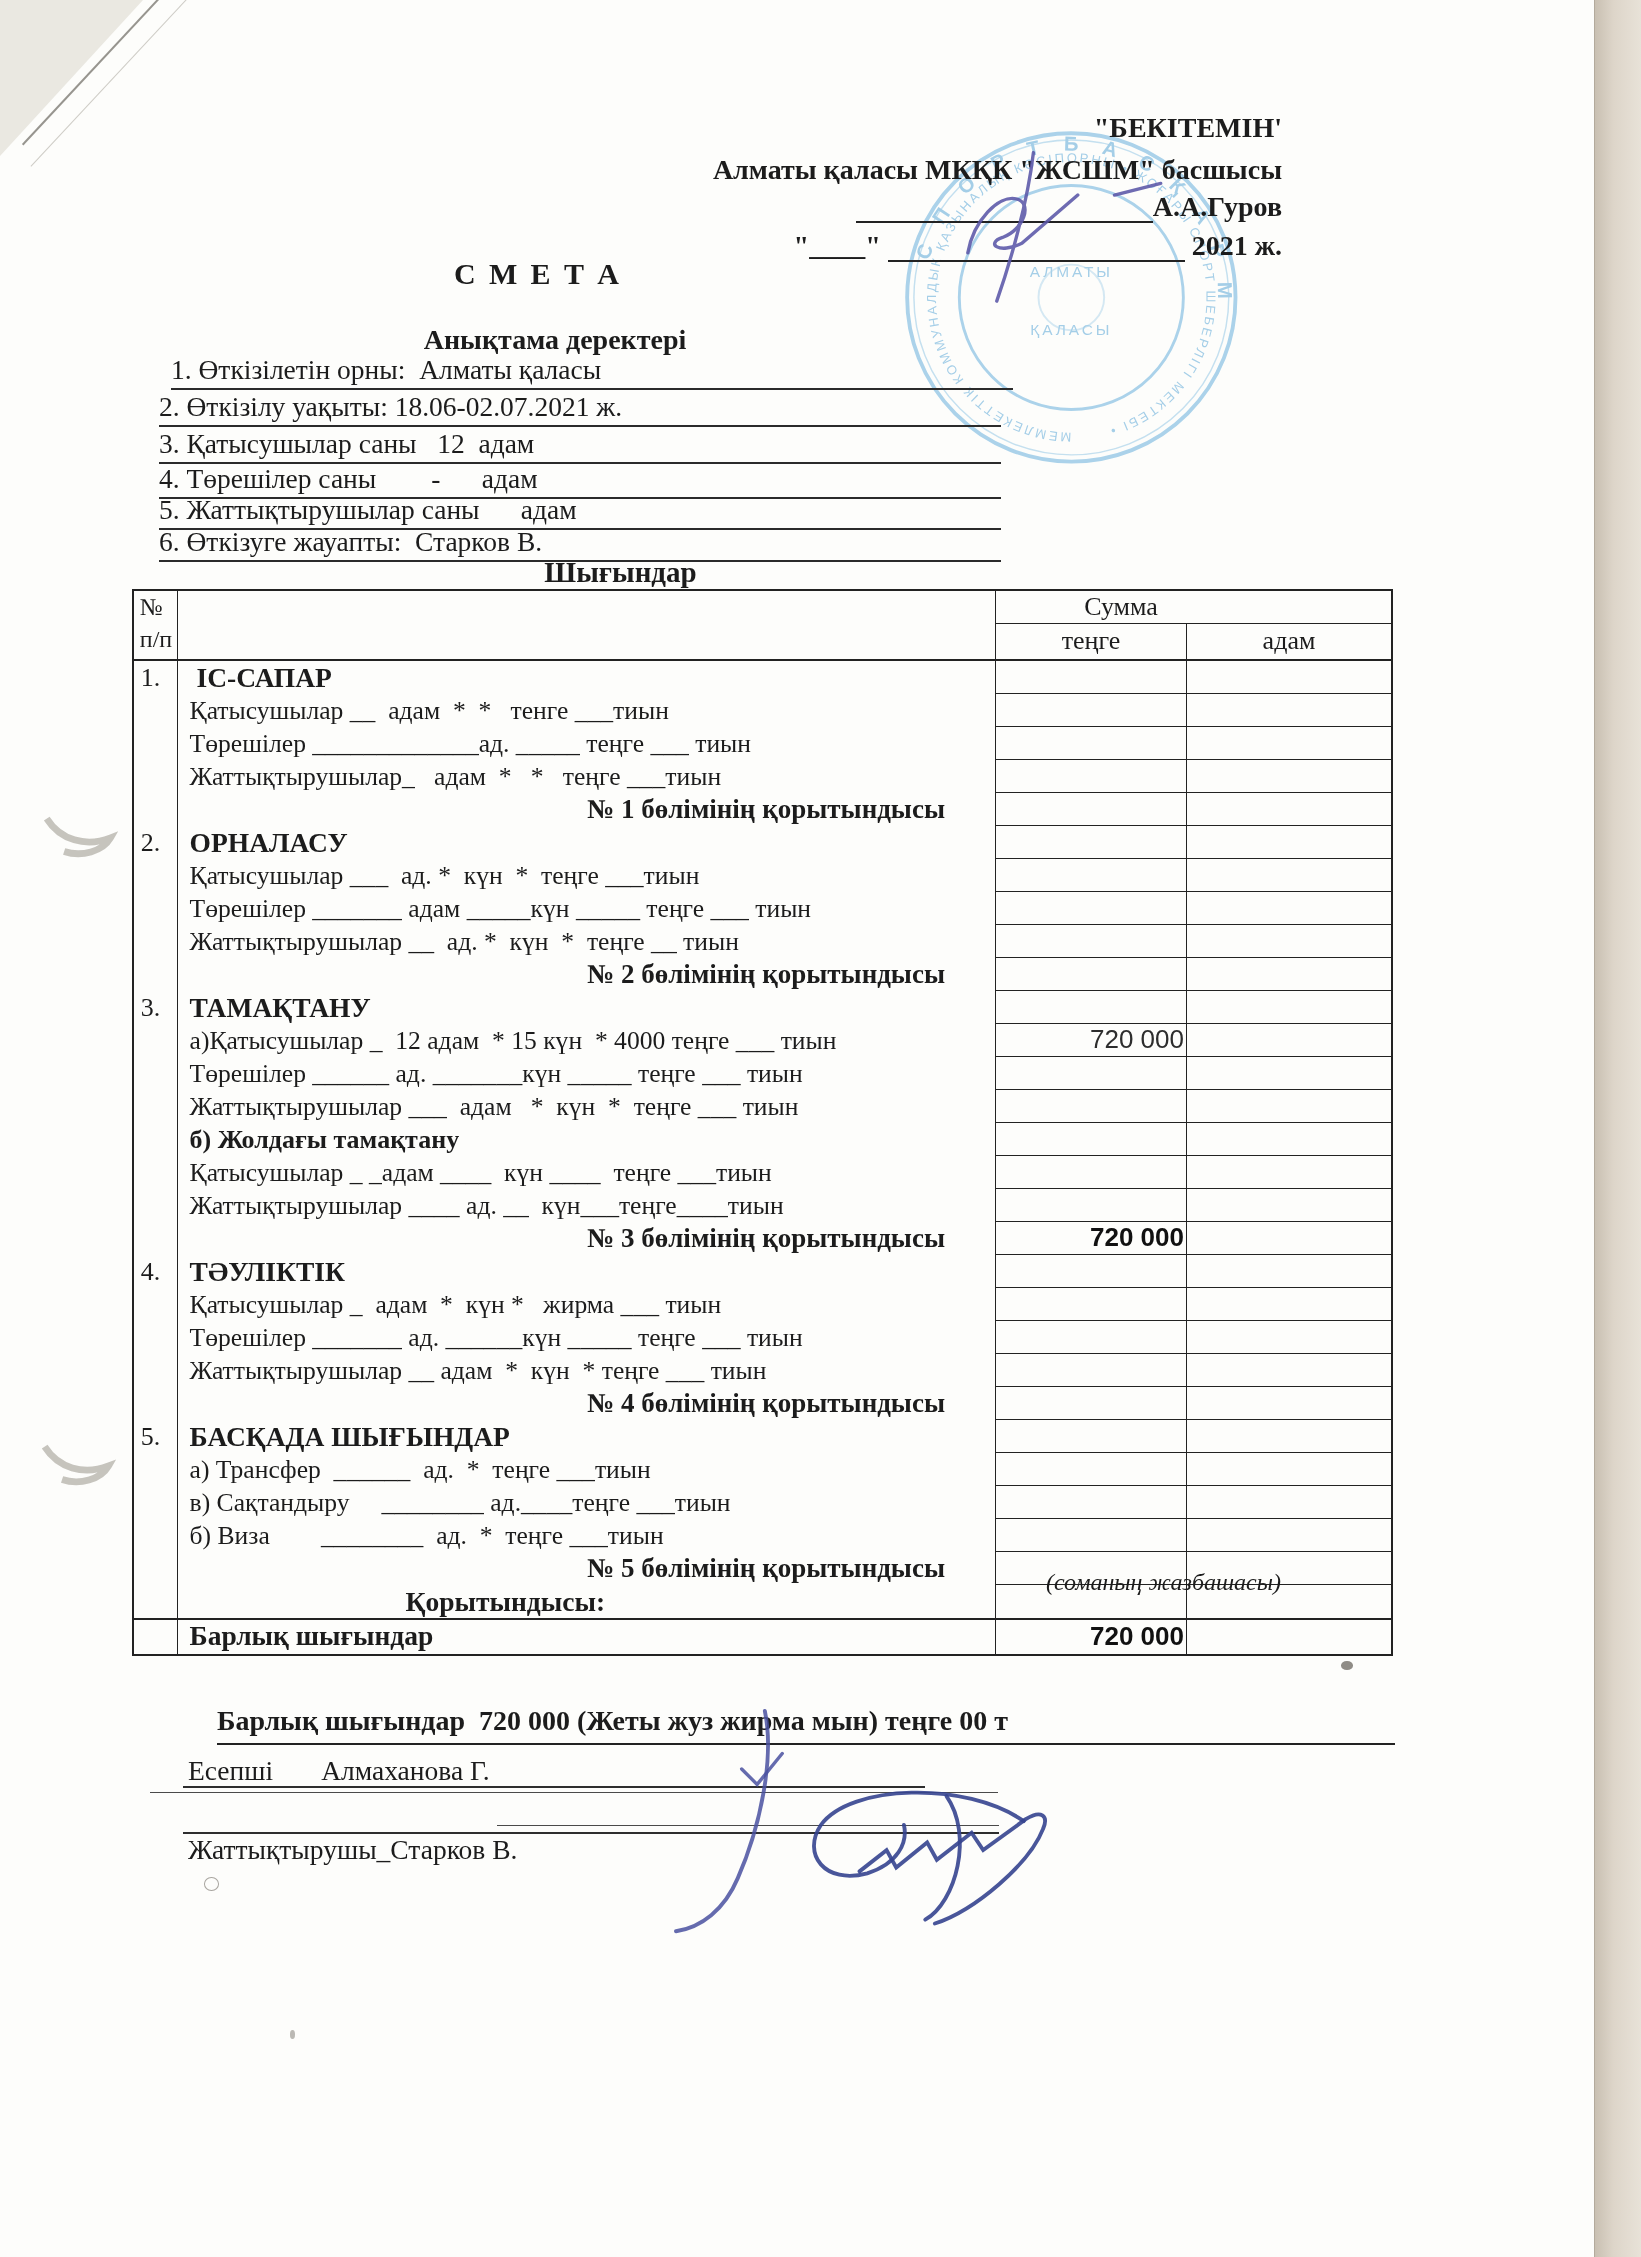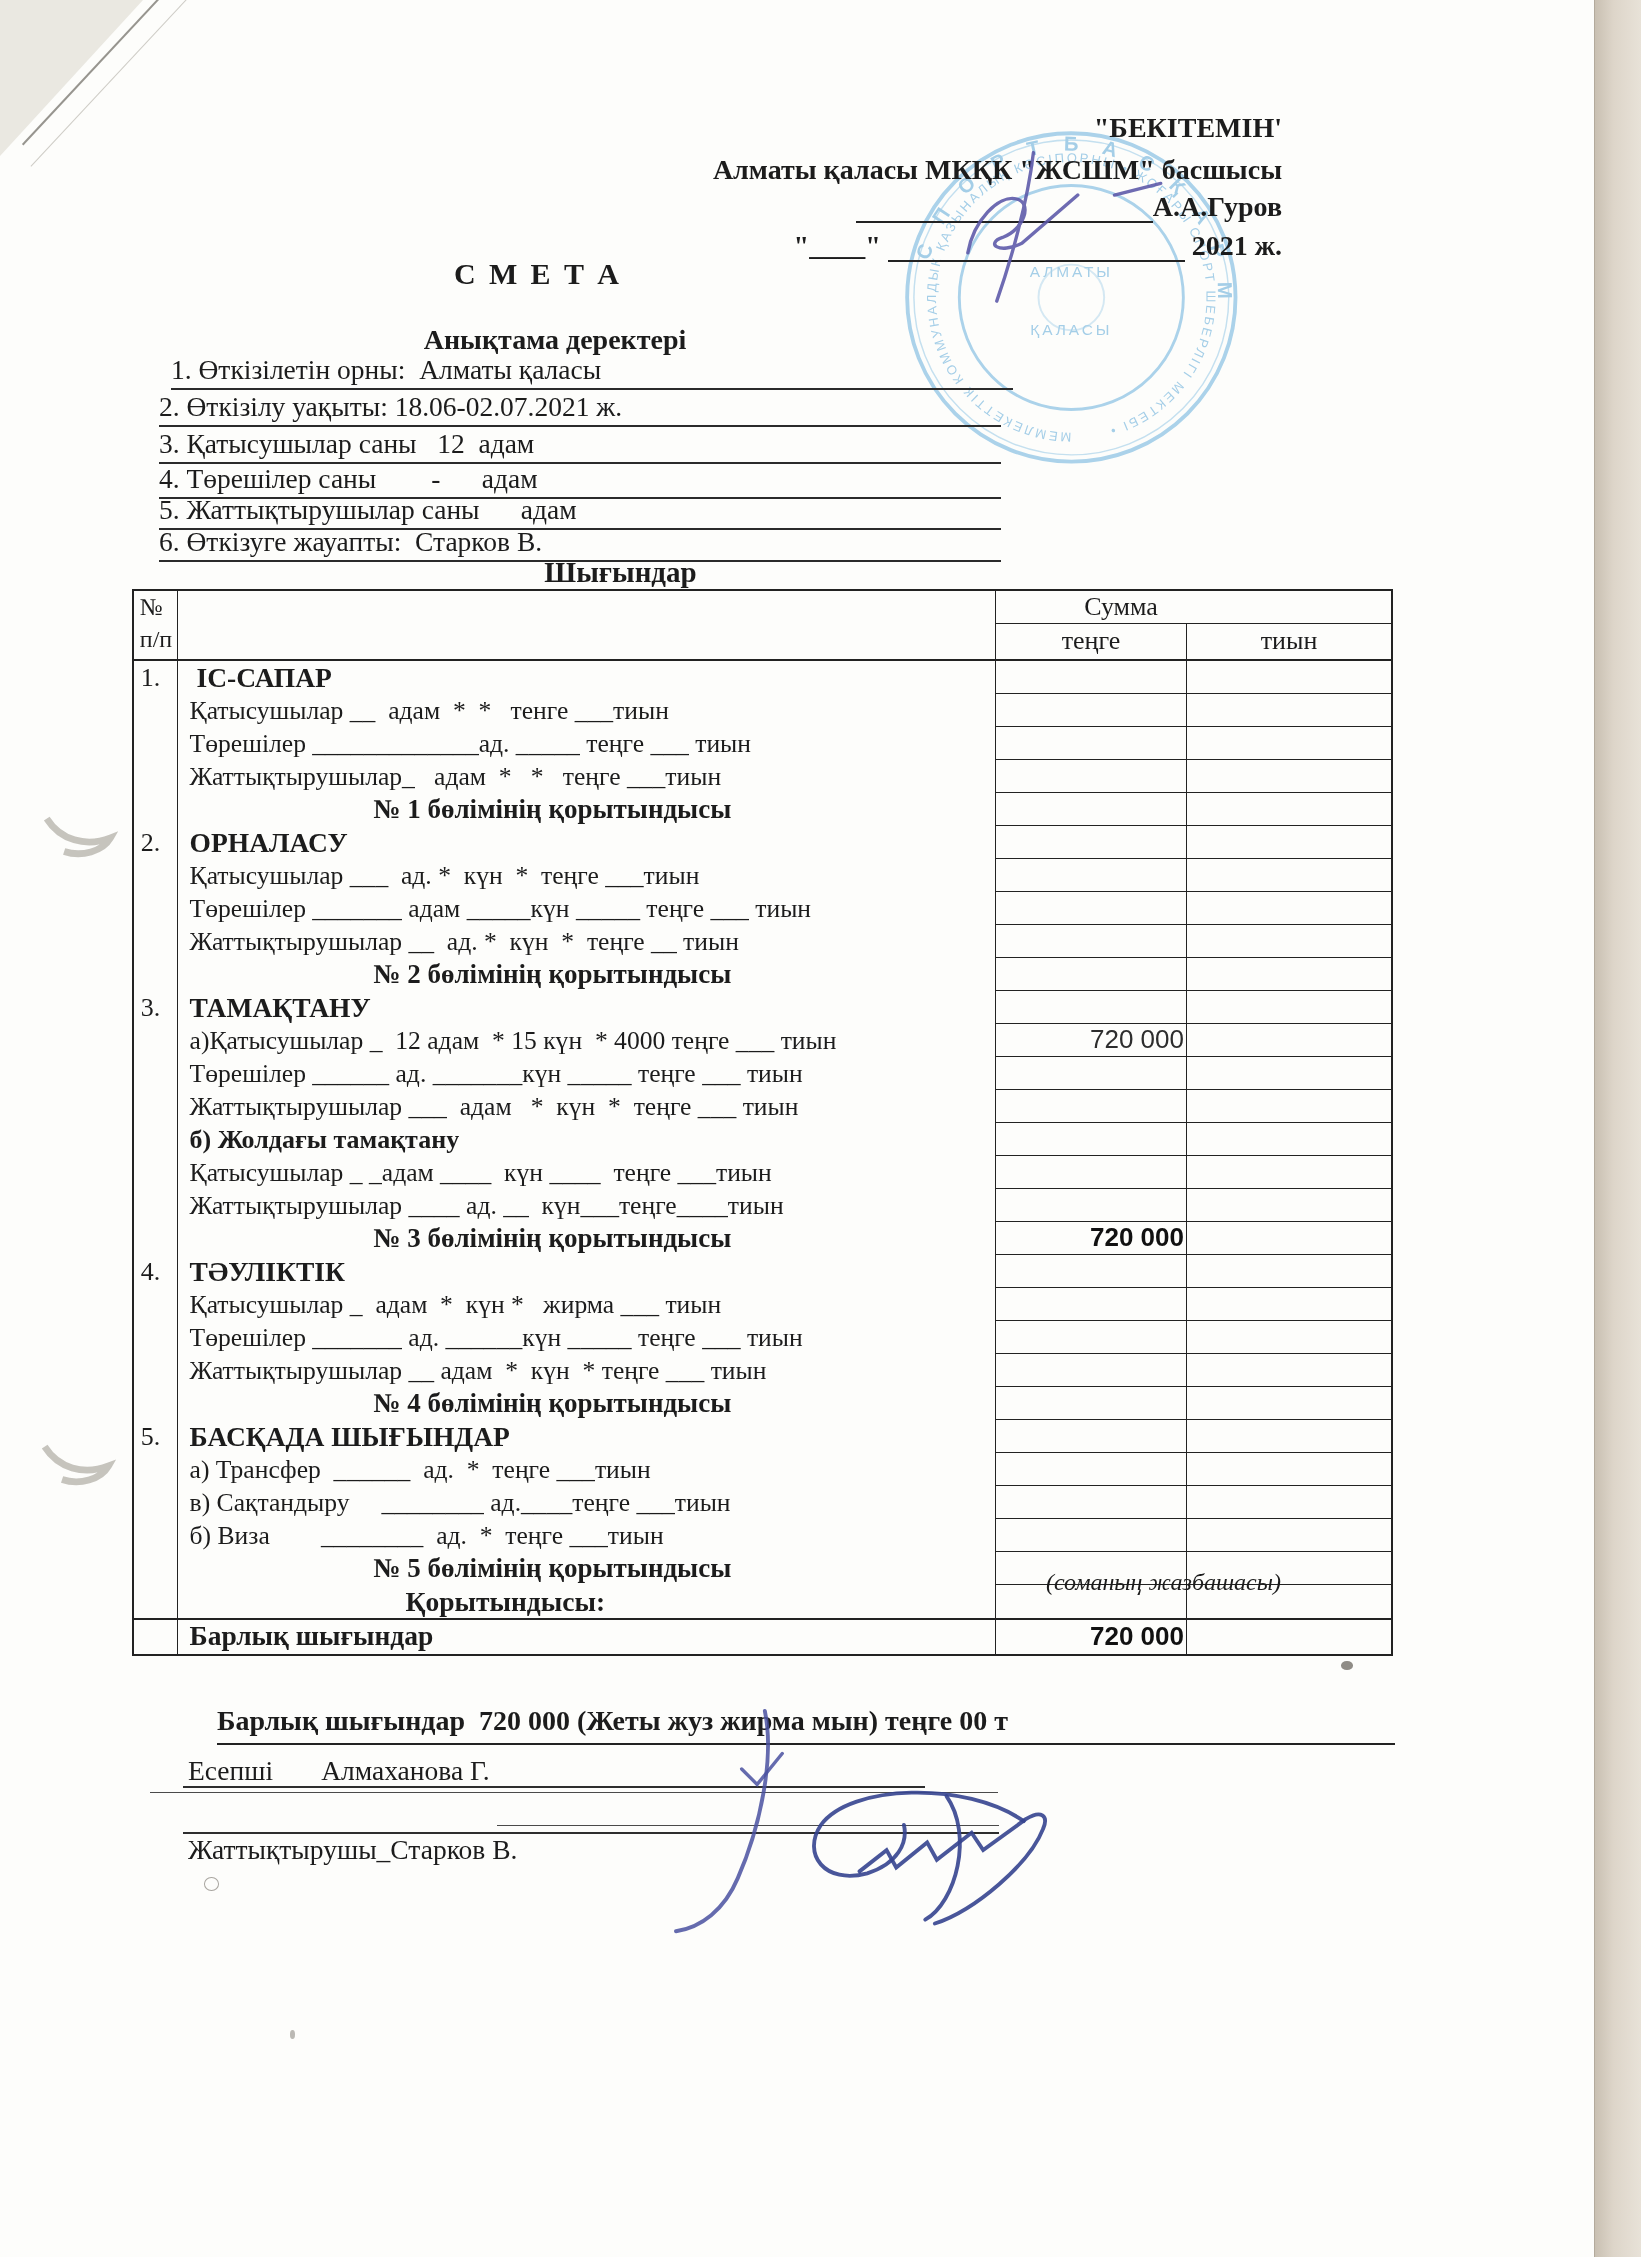--- a/index.html
+++ b/index.html
@@ -47,21 +47,21 @@
   .cell-num{border-right:1.9px solid #222;font-size:26px;padding-left:6.8px;line-height:33px;}
   .cell-desc{border-right:1.9px solid #222;font-size:25.6px;line-height:33px;white-space:pre;
       padding-left:11.6px;box-sizing:border-box;overflow:visible;}
   .cell-tenge{border-right:1.9px solid #222;border-bottom:1.9px solid #222;box-sizing:border-box;
       font-family:"Liberation Sans","DejaVu Sans",sans-serif;font-size:26px;line-height:30px;
       text-align:right;padding-right:2px;color:#2d2d2d;}
   .cell-tiyn{border-bottom:1.9px solid #222;box-sizing:border-box;}
   .trow:last-child .cell-tenge,.trow:last-child .cell-tiyn{border-bottom:none;}
   .st-title .cell-desc{font-weight:bold;font-size:27.5px;}
   .st-sub .cell-desc{font-weight:bold;font-size:26px;}
-  .st-sum .cell-desc{font-weight:bold;text-align:center;padding-right:80px;font-size:27px;}
+  .st-sum .cell-desc{font-weight:bold;text-align:right;padding-right:50px;font-size:27px;}
   .st-grand .cell-desc{font-weight:bold;text-align:center;padding-right:174px;font-size:27.5px;}
   .bold-val{font-weight:bold;color:#111;}
   .tfoot{border-top:2.9px solid #222;height:34px;}
   .tfoot .cell-num{height:34px;}
   .tfoot .cell-desc{font-weight:bold;font-size:27.5px;line-height:32px;}
   .tfoot .cell-tenge{border-bottom:none;font-weight:bold;line-height:32px;color:#111;}
   .tfoot .cell-tiyn{border-bottom:none;}
   
   .words-note{left:1004px;top:1569px;width:319px;text-align:center;font-style:italic;font-size:24px;}
   .total-line{left:217px;top:1705px;width:1178px;border-bottom:2.9px solid #222;padding-bottom:5.8px;
@@ -142,21 +142,21 @@
     <div class="grid thead">
       <div class="numcell">
         <div>№</div>
         <div style="margin-top:8px;">п/п</div>
       </div>
       <div class="desccell"></div>
       <div class="sumwrap">
         <div class="sumtitle">Сумма</div>
         <div class="subcols">
           <div class="c1">теңге</div>
-          <div class="c2">тиын</div>
+          <div class="c2">адам</div>
         </div>
       </div>
     </div>
     <div class="tbody" id="table-body">
         <div class="trow st-title">
           <div class="cell-num">1.</div>
           <div class="cell-desc"> ІС-САПАР</div>
           <div class="cell-tenge"></div>
           <div class="cell-tiyn"></div>
         </div>

